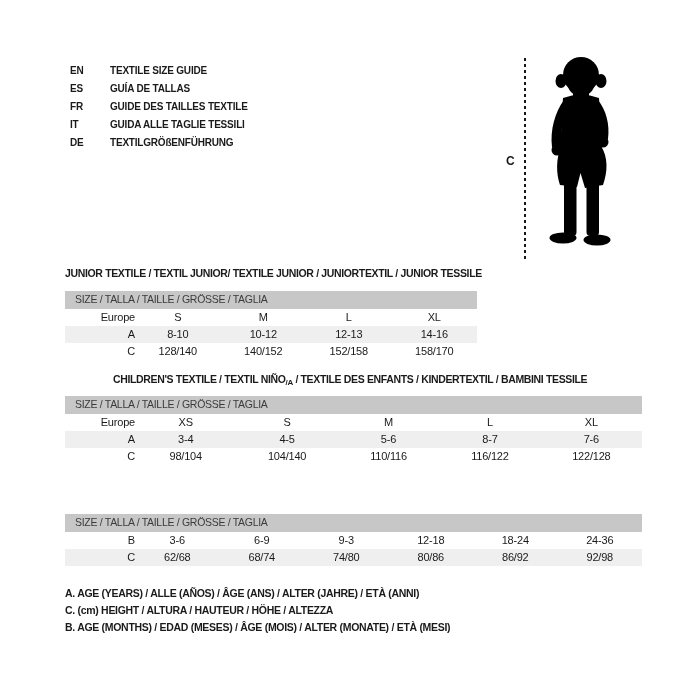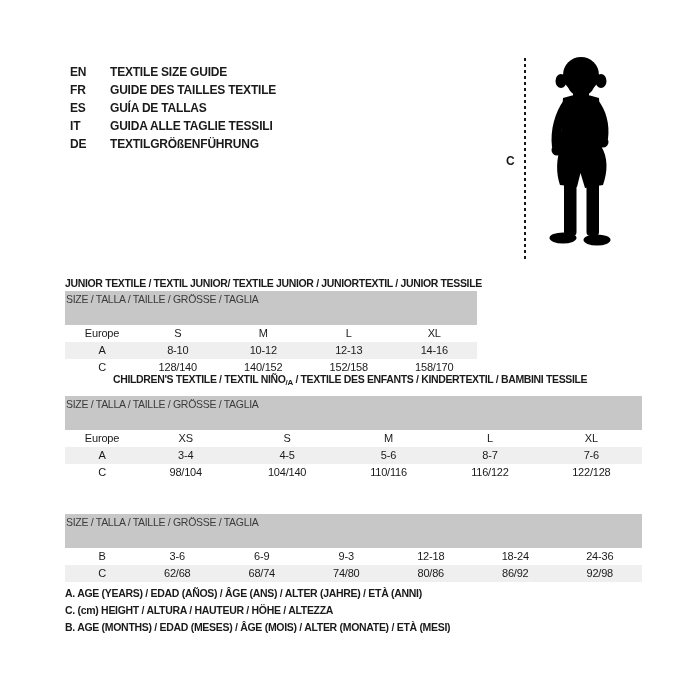--- a/index.html
+++ b/index.html
@@ -4,64 +4,64 @@
 <style>
   * { margin:0; padding:0; box-sizing:border-box; }
   html,body { background:#ffffff; }
   .canvas {
     position:relative; width:700px; height:700px; background:#ffffff;
     font-family:"Liberation Sans", sans-serif; color:#1a1a1a; overflow:hidden;
   }
 
   
   .langs { position:absolute; left:70px; top:61px; }
-  .lang-row { display:flex; height:18px; align-items:flex-end;
-    font-size:12px; font-weight:bold; letter-spacing:-0.2px; }
+  .lang-row { display:flex; height:18px; align-items:center;
+    font-size:10px; font-weight:bold; letter-spacing:-0.2px; }
   .lang-code { width:40px; }
 
   
   .figure { position:absolute; left:505px; top:52px; width:140px; height:215px; }
   .dash-line { position:absolute; left:19px; top:6px; width:2px; height:202px;
     background:repeating-linear-gradient(to bottom, #161616 0 3px, transparent 3px 6px); }
   .height-label { position:absolute; left:1px; top:102px; font-size:12px; font-weight:600; }
   .figure svg { position:absolute; left:28px; top:2px; }
 
   
   .tbl-title { position:absolute; left:65px; font-size:10.5px; font-weight:bold;
     letter-spacing:-0.35px; line-height:17px; white-space:nowrap; }
   .tbl-title .subA { font-size:8px; vertical-align:-2px; }
   .size-table { position:absolute; left:65px; }
-  .t-header { height:34px; line-height:17px; font-size:10.5px; padding-left:1px;
+  .t-header { height:18px; line-height:17px; font-size:10.5px; padding-left:10px;
     letter-spacing:-0.3px; color:#3b3b3b; }
   .t-row { display:flex; height:17px; line-height:17px; font-size:11px; letter-spacing:-0.2px; }
-  .t-row .lbl { width:70px; padding-left:4px; flex:none; text-align:center; }
+  .t-row .lbl { width:70px; padding-left:4px; flex:none; text-align:right; }
   .t-row .cell { flex:1 1 0; text-align:center; }
 
   
   .notes { position:absolute; left:65px; top:585px; }
   .note-line { font-size:10.5px; font-weight:bold; letter-spacing:-0.3px;
     line-height:17px; white-space:nowrap; }
 </style>
 </head>
 <body>
 
 <div class="canvas">
 
   <div class="langs">
     <div class="lang-row">
       <span class="lang-code">EN</span>
       <span class="lang-label">TEXTILE SIZE GUIDE</span>
     </div>
     <div class="lang-row">
+      <span class="lang-code">ES</span>
+      <span class="lang-label">GUÍA DE TALLAS</span>
+    </div>
+    <div class="lang-row">
       <span class="lang-code">FR</span>
       <span class="lang-label">GUIDE DES TAILLES TEXTILE</span>
-    </div>
-    <div class="lang-row">
-      <span class="lang-code">ES</span>
-      <span class="lang-label">GUÍA DE TALLAS</span>
     </div>
     <div class="lang-row">
       <span class="lang-code">IT</span>
       <span class="lang-label">GUIDA ALLE TAGLIE TESSILI</span>
     </div>
     <div class="lang-row">
       <span class="lang-code">DE</span>
       <span class="lang-label">TEXTILGRÖßENFÜHRUNG</span>
     </div>
   </div>
@@ -83,21 +83,21 @@
         <circle cx="70" cy="88" r="5.5"></circle>
         <path d="M28 92 C23 105 23 119 27 131 L44 133 L47.5 119 L52 134 L70 131 C75 117 75 103 68 92 Z"></path>
         <rect x="31" y="126" width="12.5" height="56" rx="4"></rect>
         <rect x="53.5" y="128" width="12.5" height="54" rx="4"></rect>
         <ellipse cx="30" cy="184" rx="13.5" ry="5.5"></ellipse>
         <ellipse cx="64" cy="186" rx="13.5" ry="5.5"></ellipse>
       </g>
     </svg>
   </div>
 
-  <div class="tbl-title" style="top:275px;">JUNIOR TEXTILE / TEXTIL JUNIOR/ TEXTILE JUNIOR / JUNIORTEXTIL / JUNIOR TESSILE</div>
+  <div class="tbl-title" style="top:265px;">JUNIOR TEXTILE / TEXTIL JUNIOR/ TEXTILE JUNIOR / JUNIORTEXTIL / JUNIOR TESSILE</div>
   <div class="size-table" style="top:291px; width:412px;">
     <div class="t-header" style="background:#c7c7c7;">SIZE / TALLA / TAILLE / GRÖSSE / TAGLIA</div>
     <div class="t-row">
       <span class="lbl">Europe</span>
       <span class="cell">S</span>
       <span class="cell">M</span>
       <span class="cell">L</span>
       <span class="cell">XL</span>
     </div>
     <div class="t-row" style="background:#efefef;">
@@ -161,18 +161,18 @@
       <span class="cell">62/68</span>
       <span class="cell">68/74</span>
       <span class="cell">74/80</span>
       <span class="cell">80/86</span>
       <span class="cell">86/92</span>
       <span class="cell">92/98</span>
     </div>
   </div>
 
   <div class="notes">
-    <div class="note-line">A. AGE (YEARS) / EDAD (AÑOS) / ÂGE (ANS) / ALTER (JAHRE) / ETÀ (ANNI)</div>
+    <div class="note-line">A. AGE (YEARS) / ALLE (AÑOS) / ÂGE (ANS) / ALTER (JAHRE) / ETÀ (ANNI)</div>
     <div class="note-line">C. (cm) HEIGHT / ALTURA / HAUTEUR / HÖHE / ALTEZZA</div>
     <div class="note-line">B. AGE (MONTHS) / EDAD (MESES) / ÂGE (MOIS) / ALTER (MONATE) / ETÀ (MESI)</div>
   </div>
 
 </div>
 
 </body></html>

